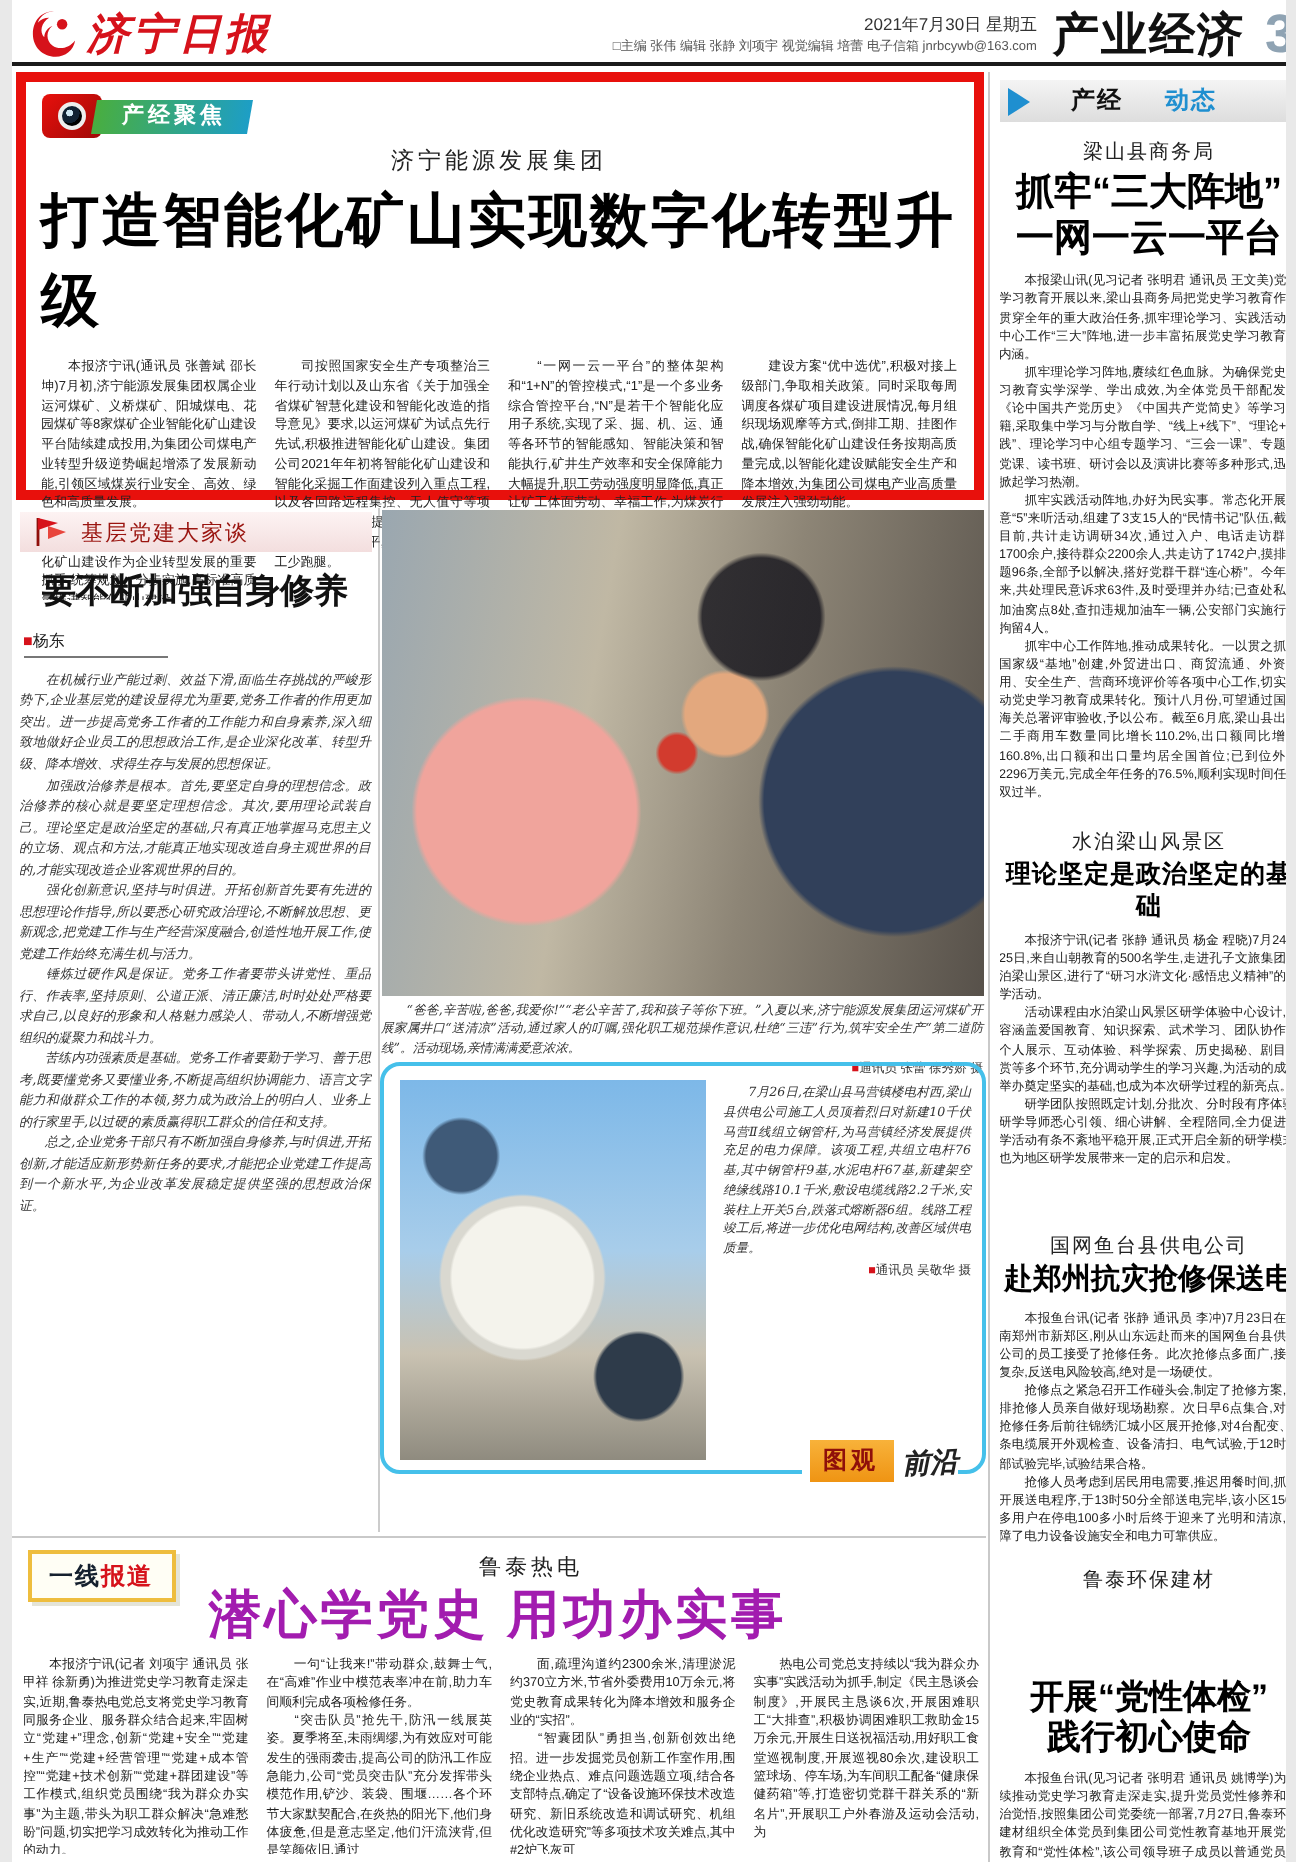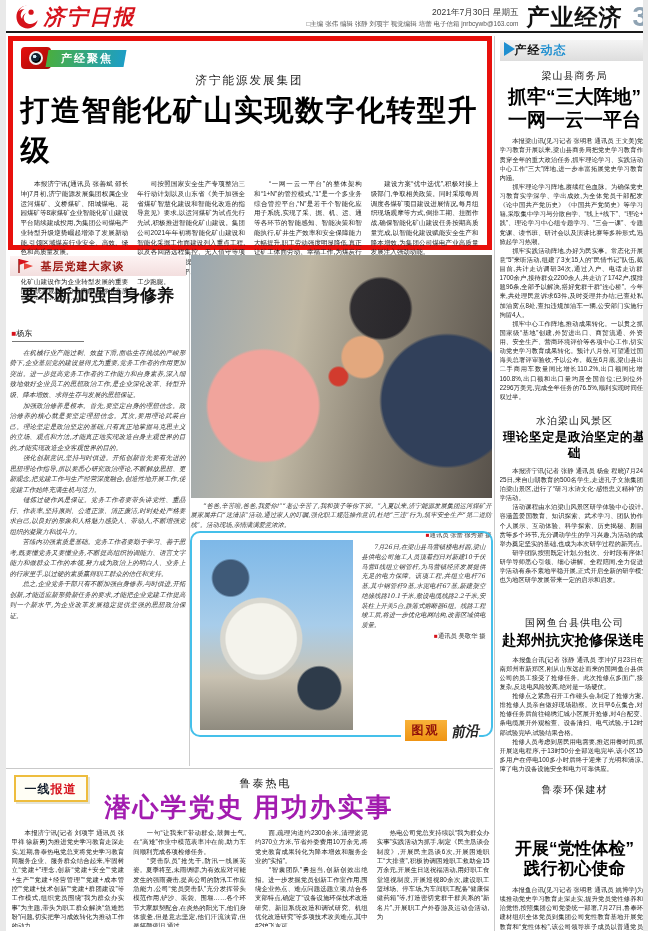--- a/index.html
+++ b/index.html
@@ -31,23 +31,23 @@
   .camera-lens { width:14px; height:14px; border-radius:50%; background:radial-gradient(circle at 38% 35%, #cfe6f2 0 18%, #123 20% 55%, #000 56%); border:2px solid #eee; }
   .focus-label { margin-left:-4px; height:17px; padding:0 12px 0 14px; background:linear-gradient(90deg,#49ae3f,#1d9ec6); color:#fff; font-size:11px; font-weight:bold; line-height:17px; letter-spacing:2px; transform:skewX(-10deg); }
   .focus-label span { display:inline-block; transform:skewX(10deg); }
   .featured-kicker { text-align:center; font-size:11.5px; color:#222; margin-top:6px; letter-spacing:2px; }
   .featured-headline { text-align:left; font-size:29px; font-weight:900; letter-spacing:1.5px; color:#000; margin-top:3px; }
   .featured-body { display:flex; gap:9px; margin-top:8px; height:121px; overflow:hidden; }
   .featured-body .col { flex:1; font-size:6.5px; line-height:1.5; text-align:justify; color:#222; white-space:pre-line; overflow:hidden; }
   
   .essay { position:absolute; left:4px; top:256px; width:176px; }
   .essay-badge { display:flex; align-items:center; gap:5px; background:linear-gradient(180deg,#fdf3f3,#f3dede); padding:2px 6px; }
-  .essay-badge-label { font-size:11px; font-weight:bold; color:#9a1510; letter-spacing:1px; }
+  .essay-badge-label { font-size:11px; font-weight:normal; color:#9a1510; letter-spacing:1px; }
   .essay-title { text-align:center; font-size:17px; font-weight:900; line-height:1.35; margin-top:9px; color:#111; }
-  .essay-author { margin:20px 0 6px 2px; font-size:8px; color:#222; border-bottom:1px solid #777; width:72px; padding-bottom:2px; }
+  .essay-author { margin:7px 0 6px 2px; font-size:8px; color:#222; border-bottom:1px solid #777; width:72px; padding-bottom:2px; }
   .essay-author .mark { color:#d6121b; }
   .essay-body { font-family:"DejaVu Serif","Liberation Serif",serif; font-style:italic; font-size:6.5px; line-height:1.62; text-align:justify; color:#333; white-space:pre-line; height:432px; overflow:hidden; }
   
   .photo1 { position:absolute; left:185px; top:255px; width:301px; height:243px;
     background:
       radial-gradient(circle at 63% 22%, rgba(10,10,20,.75) 0 11%, transparent 12%),
       radial-gradient(circle at 57% 42%, #e3a87e 0 9%, transparent 10%),
       radial-gradient(circle at 49% 50%, #d23b2e 0 4.5%, transparent 5.5%),
       radial-gradient(circle at 24% 62%, #f0a49c 0 20%, transparent 21%),
       radial-gradient(circle at 85% 60%, #31405a 0 22%, transparent 23%),
@@ -63,21 +63,21 @@
       radial-gradient(circle at 78% 78%, #2e3b4a 0 11%, transparent 12%),
       radial-gradient(circle at 20% 20%, #3f5a78 0 9%, transparent 10%),
       linear-gradient(180deg,#7db8e8 0%,#a8cdea 45%,#c9c2b2 72%,#8f8b7f 100%);
   }
   .photo2-caption { position:absolute; left:170px; top:9px; width:124px; font-family:"DejaVu Serif",serif; font-style:italic; font-size:6.3px; line-height:1.55; text-align:justify; color:#333; }
   .frame-tab { position:absolute; right:12px; bottom:-6px; display:flex; align-items:flex-end; background:#fff; padding-left:4px; }
   .tab-box { background:linear-gradient(180deg,#f8b23a,#ef9413); color:#8f0f0a; font-weight:900; font-size:12px; padding:2px 7px; letter-spacing:2px; }
   .tab-script { font-family:"DejaVu Serif",serif; font-style:italic; font-weight:bold; font-size:14px; color:#222; margin-left:4px; transform:rotate(-3deg); }
   
   .dynamics { position:absolute; left:494px; top:40px; width:150px; }
-  .dyn-badge { display:flex; gap:0; background:linear-gradient(180deg,#f4f4f4,#dddddd); padding:2px 4px; margin-bottom:8px; }
+  .dyn-badge { display:flex; align-items:center; gap:21px; background:linear-gradient(180deg,#f4f4f4,#dddddd); padding:2px 4px; margin-bottom:8px; }
   .dyn-arrow { width:0; height:0; border-top:7px solid transparent; border-bottom:7px solid transparent; border-left:11px solid #1f8fd0; }
   .dyn-label-a { font-size:12px; font-weight:900; color:#111; letter-spacing:1px; }
   .dyn-label-b { font-size:12px; font-weight:900; color:#1f8fd0; letter-spacing:1px; }
   .dyn-article { margin-bottom:10px; }
   .dyn-kicker { text-align:center; font-size:10px; color:#222; margin-bottom:2px; letter-spacing:1px; }
   .dyn-headline { text-align:center; font-weight:900; color:#000; line-height:1.22; }
   .dyn-article.a1 .dyn-headline { font-size:19px; }
   .dyn-article.a2 .dyn-headline { font-size:12.5px; letter-spacing:0.5px; }
   .dyn-article.a3 .dyn-headline { font-size:14.5px; }
   .dyn-article.a4 .dyn-headline { font-size:17px;margin-top:42px; }

